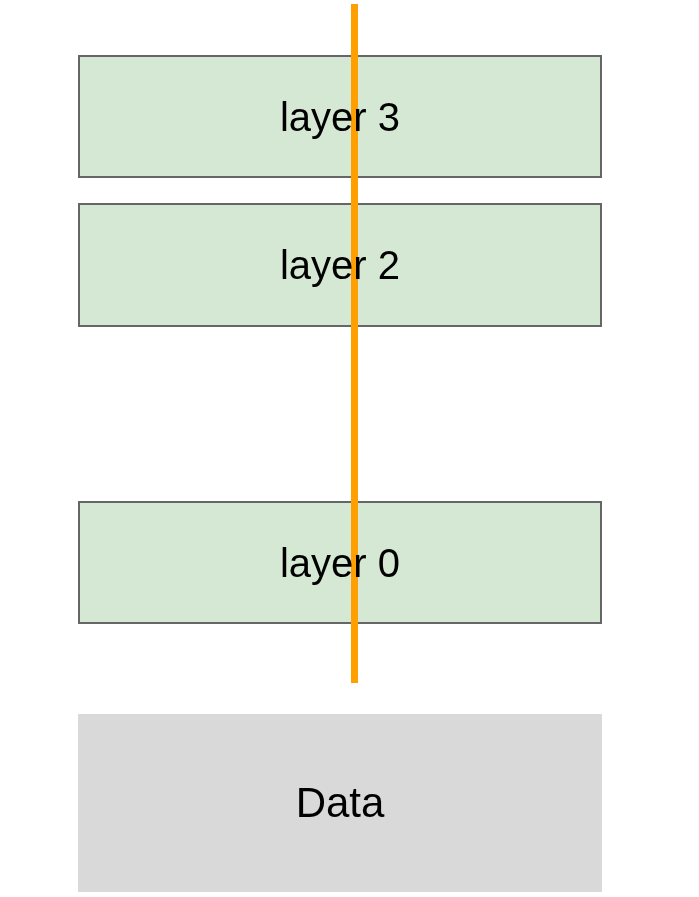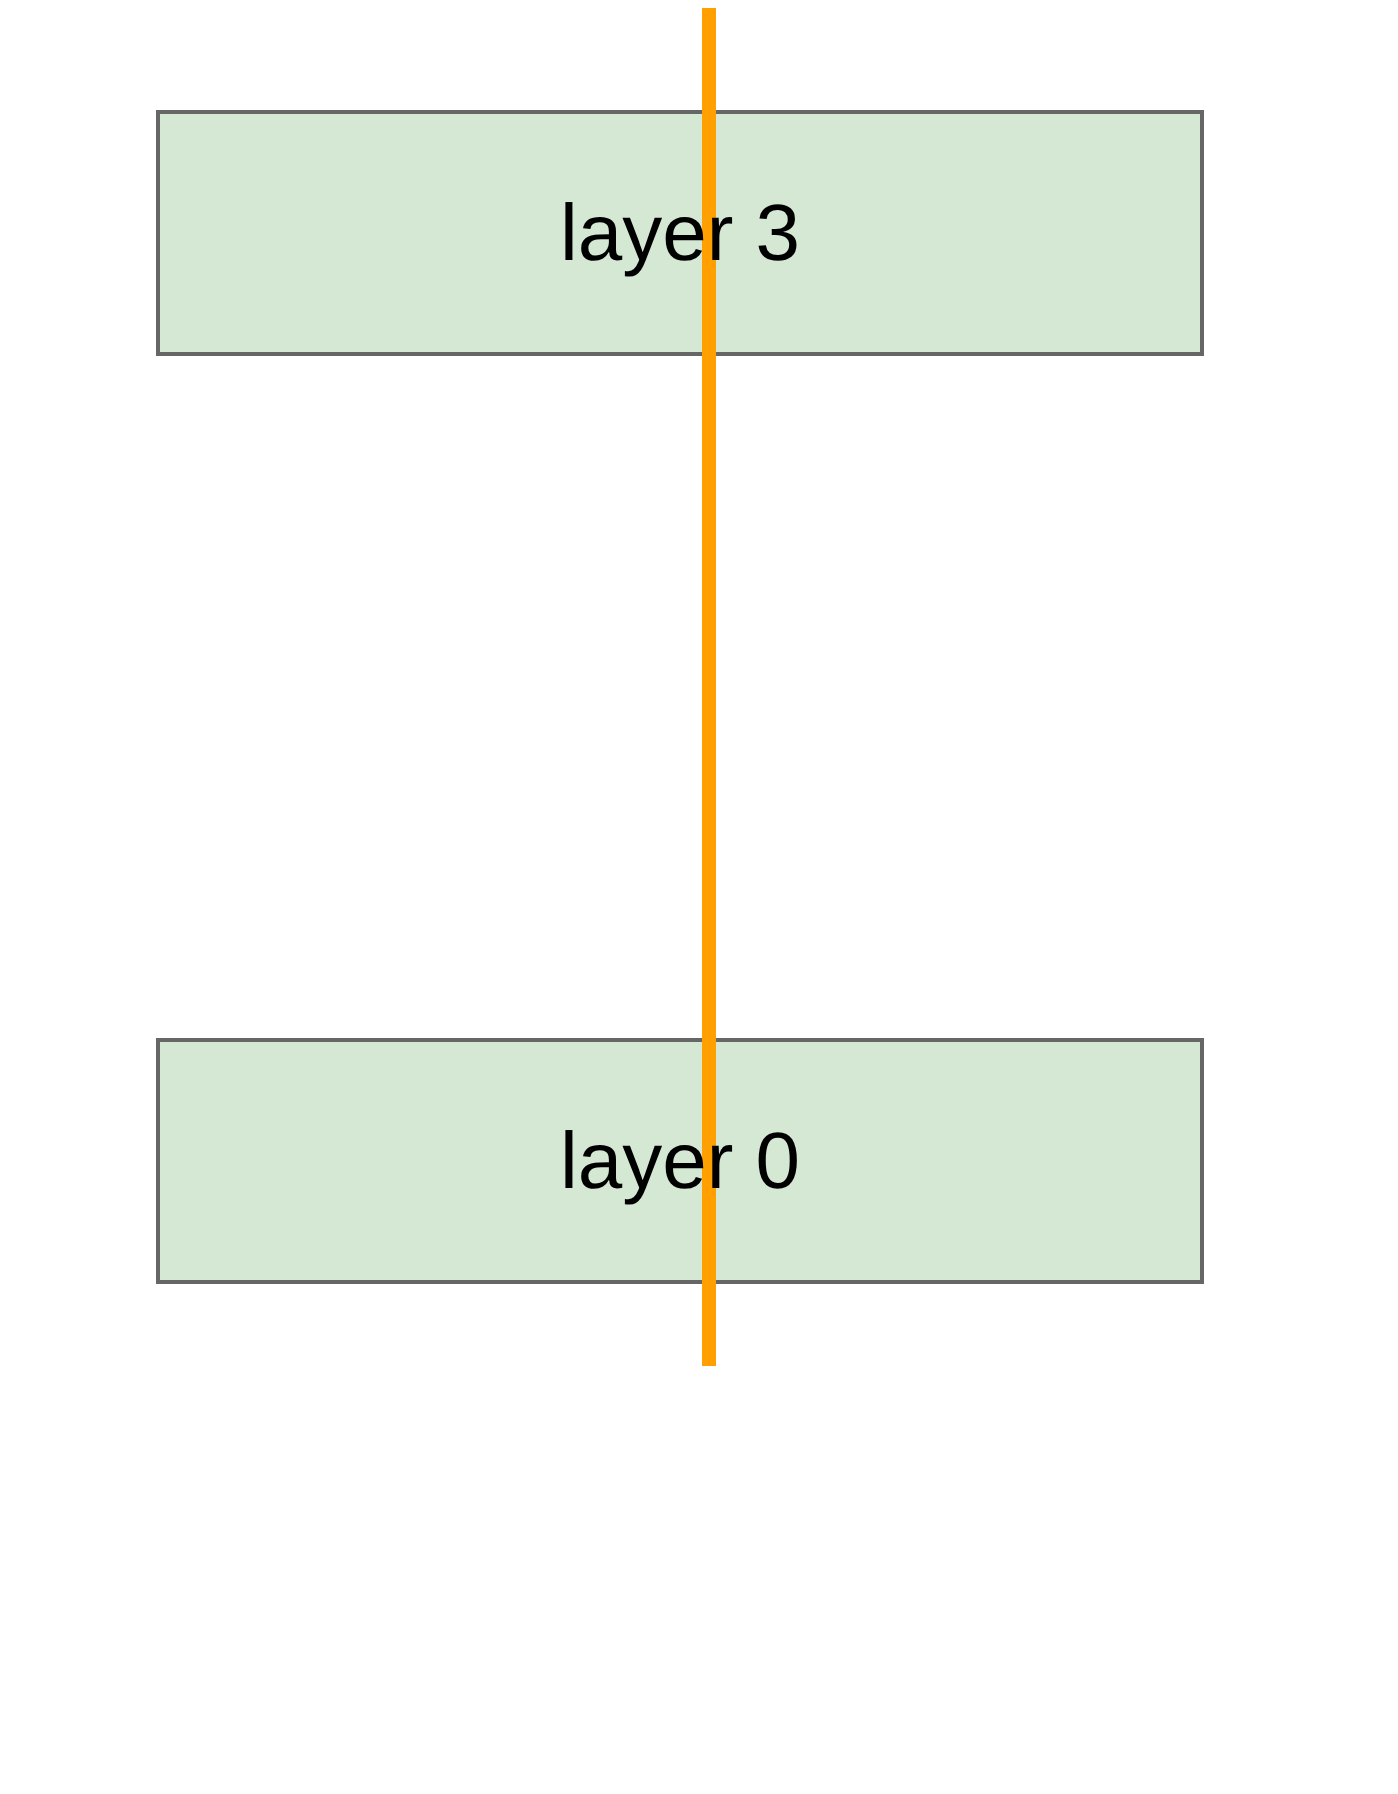--- a/index.html
+++ b/index.html
@@ -43,21 +43,21 @@
     position: relative;
     z-index: 2;
     font-size: 40px;
     color: var(--text);
     line-height: 1;
     white-space: nowrap;
   }
   .box-l3 { top: 55px; }
   .box-l2 { top: 203px; height: 124px; }
   .box-l1 { top: 353px; height: 122px; }
-  .box-l0 { top: 519px; }
+  .box-l0 { top: 501px; }
   .data-box {
     position: absolute;
     left: 78px;
     top: 714px;
     width: 524px;
     height: 178px;
     background: var(--data-fill);
     display: flex;
     align-items: center;
     justify-content: center;
@@ -73,20 +73,26 @@
 <body>
 
 <div class="canvas">
 
   <div class="vline"></div>
 
   <div class="layer-box box-l3">
     <span class="label">layer 3</span>
   </div>
 
+  <div class="layer-box box-l2">
+    <span class="label">layer 2</span>
+  </div>
 
 
   <div class="layer-box box-l0">
     <span class="label">layer 0</span>
   </div>
 
+  <div class="data-box">
+    <span class="label">Data</span>
+  </div>
 
 </div>
 
 </body></html>

